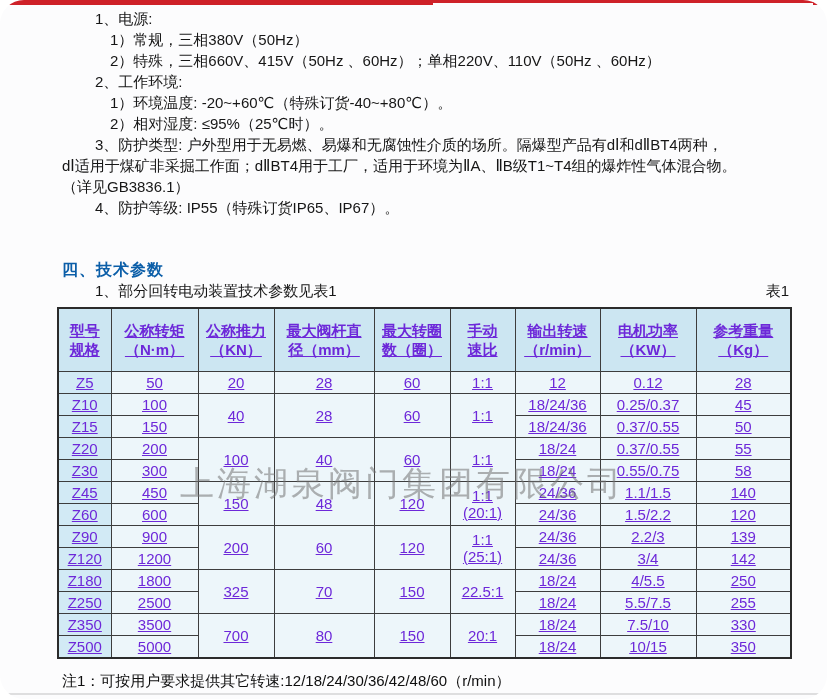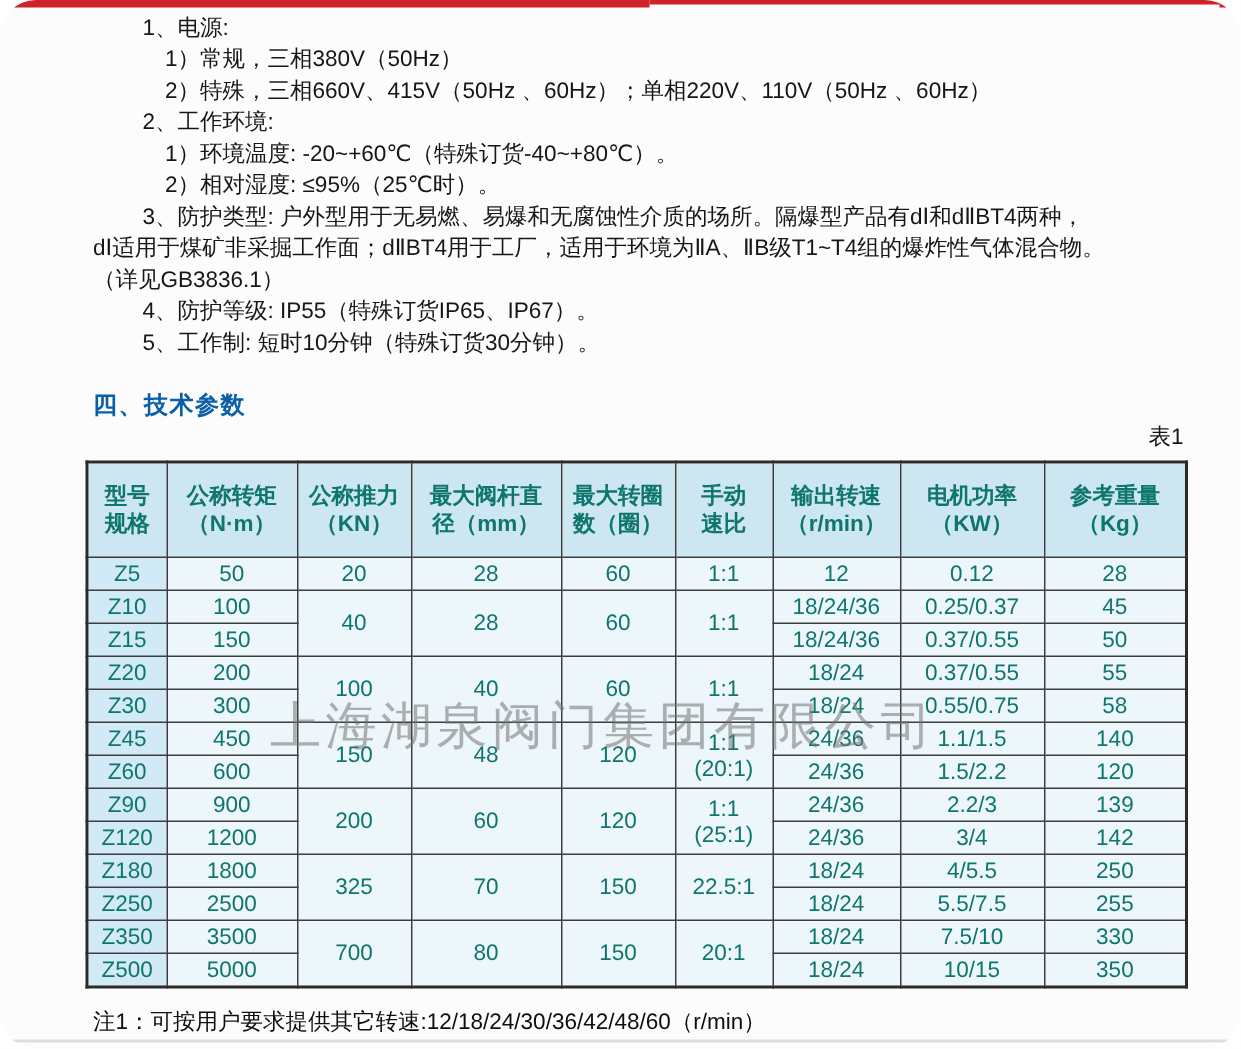--- a/index.html
+++ b/index.html
@@ -24,21 +24,21 @@
     font-size:16px; font-weight:bold; letter-spacing:1px;
   }
   .caption-row { position:absolute; top:282px; left:95px; right:38px; }
   .table-caption { float:left; font-size:15px; }
   .table-label  { float:right; font-size:15px; }
 
   table.params {
     position:absolute; top:307px; left:57px; width:733px;
     border-collapse:collapse; table-layout:fixed;
     border:2px solid #2b2b2b;
-    font-size:15px; color:#0f766e;
+    font-size:15px; color:#6d28d9;text-decoration:underline;
   }
   table.params th, table.params td {
     border:1px solid #3d3d3d; text-align:center; vertical-align:middle;
     padding:0; overflow:hidden;
   }
   table.params thead th {
     height:62px; font-weight:bold; line-height:19px; font-size:15px;
   }
   table.params tbody td { height:21px; }
   .ratio-two { line-height:17px; }
@@ -69,26 +69,26 @@
       <div class="line i1">1、电源:</div>
       <div class="line i2">1）常规，三相380V（50Hz）</div>
       <div class="line i2">2）特殊，三相660V、415V（50Hz 、60Hz）；单相220V、110V（50Hz 、60Hz）</div>
       <div class="line i1">2、工作环境:</div>
       <div class="line i2">1）环境温度: -20~+60℃（特殊订货-40~+80℃）。</div>
       <div class="line i2">2）相对湿度: ≤95%（25℃时）。</div>
       <div class="line i1">3、防护类型: 户外型用于无易燃、易爆和无腐蚀性介质的场所。隔爆型产品有dⅠ和dⅡBT4两种，</div>
       <div class="line i0">dⅠ适用于煤矿非采掘工作面；dⅡBT4用于工厂，适用于环境为ⅡA、ⅡB级T1~T4组的爆炸性气体混合物。</div>
       <div class="line i0">（详见GB3836.1）</div>
       <div class="line i1">4、防护等级: IP55（特殊订货IP65、IP67）。</div>
-      <div class="line i1">5、工作制: 短时10分钟（特殊订货30分钟）。</div>
     </div>
 
   <div class="section-title" style="color: rgb(11, 94, 168);">四、技术参数</div>
 
   <div class="caption-row">
+    <div class="table-caption">1、部分回转电动装置技术参数见表1</div>
     <div class="table-label">表1</div>
   </div>
 
   <table class="params">
     <colgroup id="cols">
         <col style="width: 53px;">
         <col style="width: 87px;">
         <col style="width: 76px;">
         <col style="width: 100px;">
         <col style="width: 76px;">

